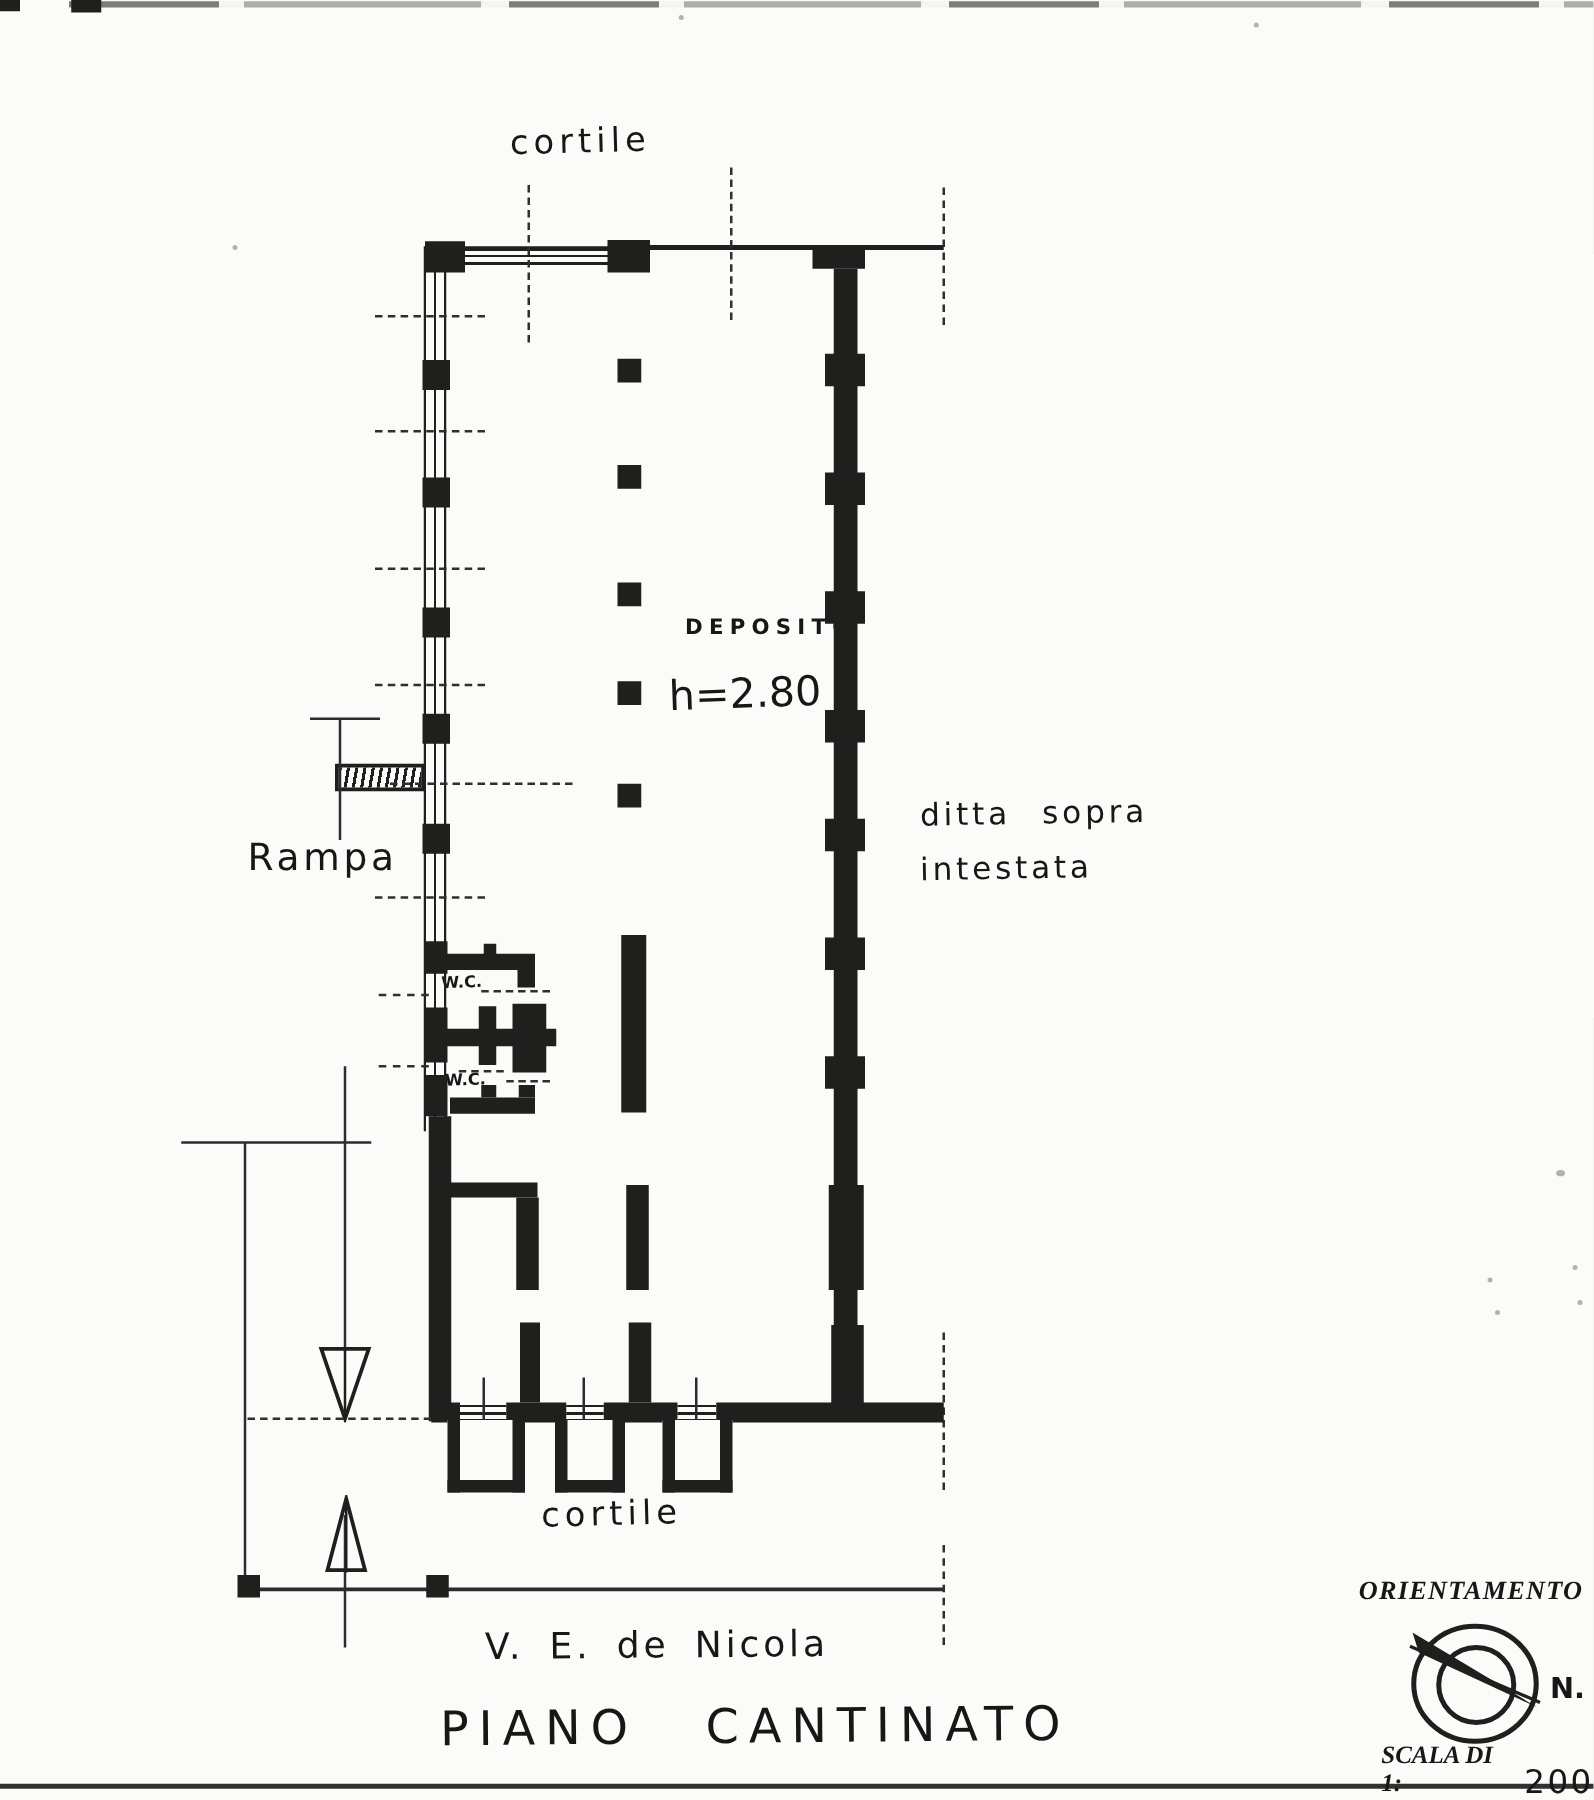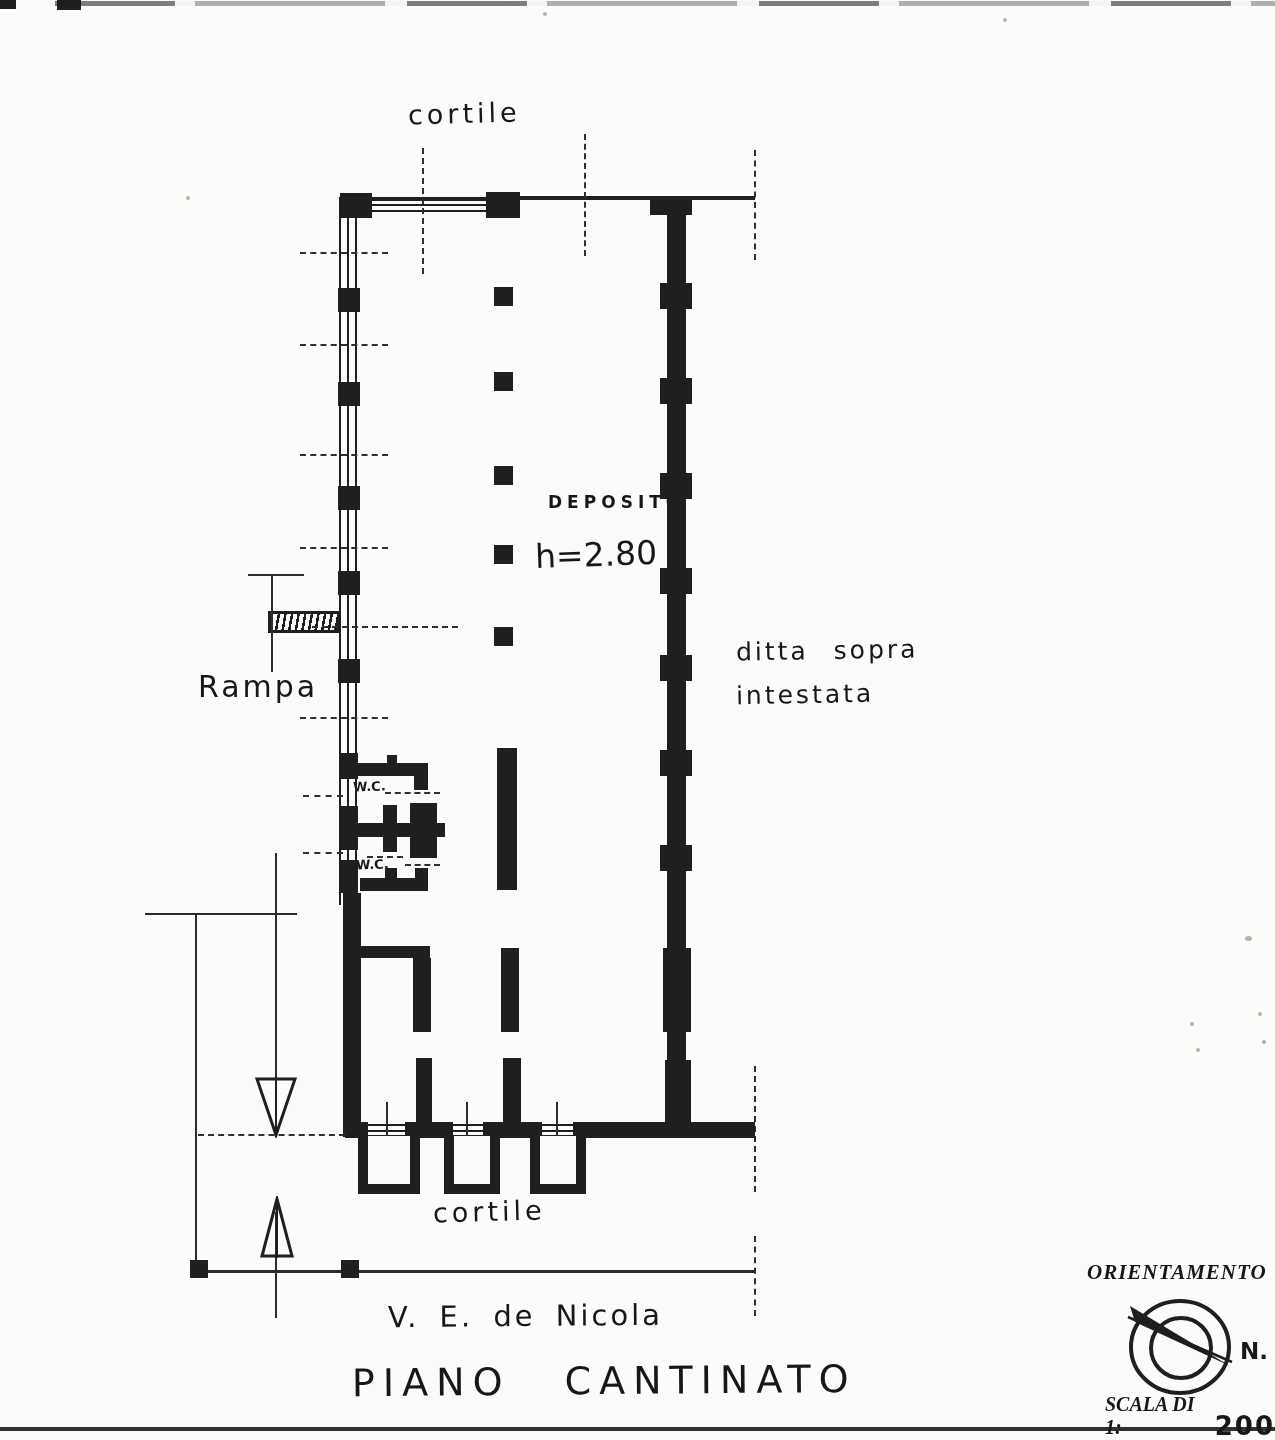--- a/index.html
+++ b/index.html
@@ -56,21 +56,21 @@
 
   <svg width="130" height="118" viewBox="0 0 130 118" style="position:absolute;left:1118px;top:1290px;">
     <ellipse cx="62" cy="57" rx="49" ry="46" fill="none" stroke="#1f1f1e" stroke-width="4"></ellipse>
     <circle cx="63" cy="58" r="30" fill="none" stroke="#1f1f1e" stroke-width="4"></circle>
     <polygon points="12,16 17,32 112,76" fill="#1f1f1e"></polygon>
     <line x1="10" y1="27" x2="114" y2="72" stroke="#1f1f1e" stroke-width="2.5"></line>
   </svg>
   <div class="hw" style="left:1240px;top:1340px;font-size:23px;font-weight:bold;">N.</div>
   <div style="position:absolute;left:1105px;top:1393px;display:flex;align-items:flex-end;gap:8px;">
     <span class="serif-i" style="font-size:20px;color:#171716;">SCALA DI 1:</span>
-    <span class="hw" style="position:static;font-size:26px;font-weight:bold;letter-spacing:2px;">200</span>
+    <span class="hw" style="position:static;font-size:26px;font-weight:normal;letter-spacing:2px;">200</span>
   </div>
 
   <div class="ink" style="left:340px;top:193px;width:32px;height:25px;"></div>
   <div class="stripe-wall-h" style="left:370px;top:197px;width:118px;height:15px;"></div>
   <div class="ink" style="left:486px;top:192px;width:34px;height:26px;"></div>
   <div class="ink" style="left:520px;top:196px;width:235px;height:4px;"></div>
   <div class="ink" style="left:650px;top:199px;width:42px;height:16px;"></div>
 
   <div class="ink" style="left:667px;top:215px;width:19px;height:915px;"></div>
   <div class="ink" style="left:663px;top:948px;width:28px;height:84px;"></div>

